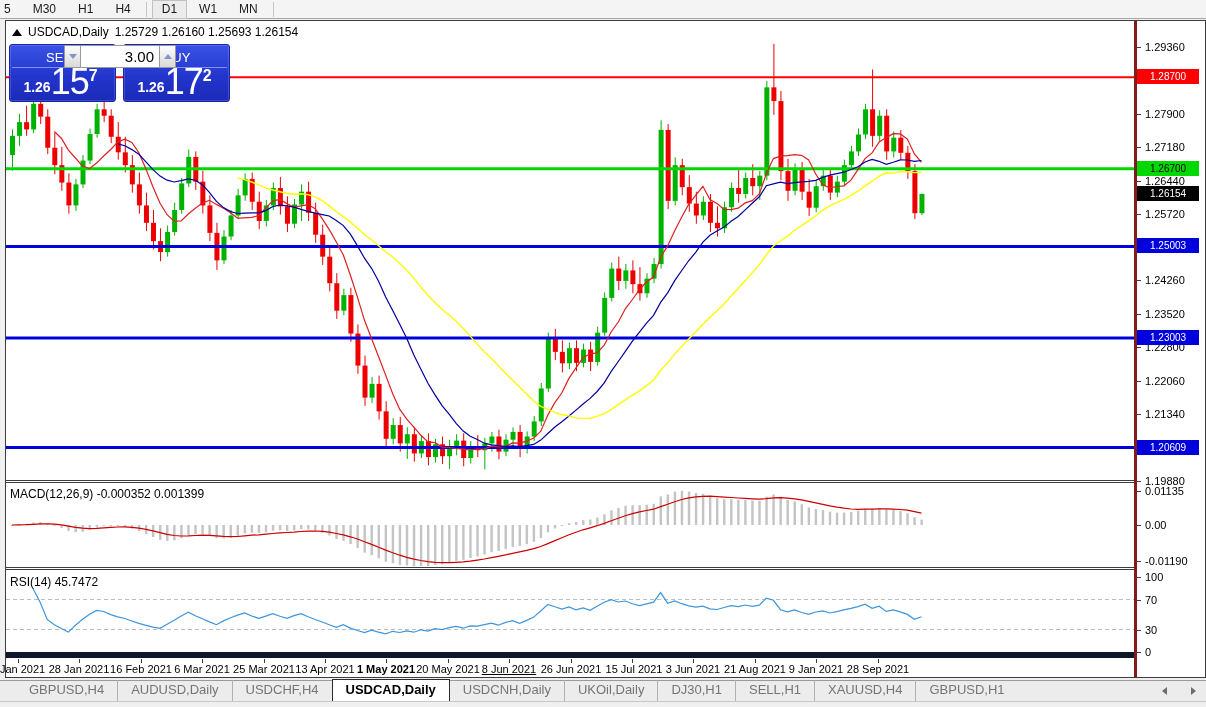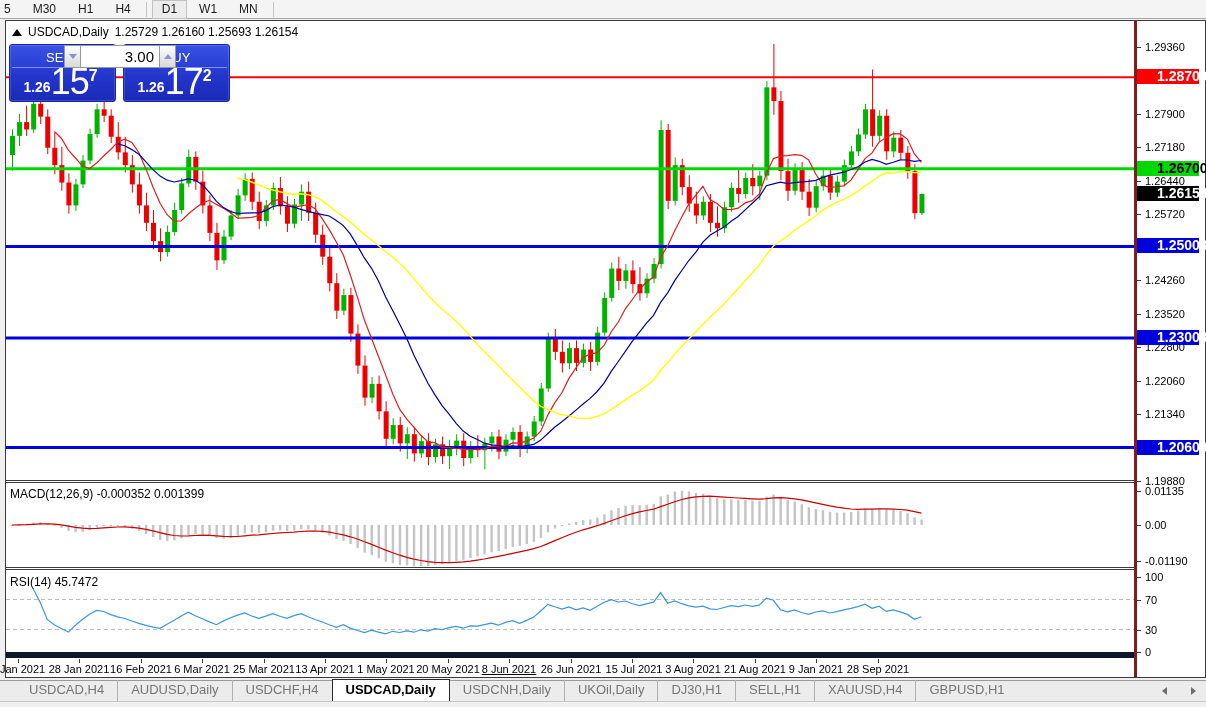--- a/index.html
+++ b/index.html
@@ -20,22 +20,22 @@
     background:#ffffff; border:1px solid #3c3c3c; }
   .pane { position:absolute; left:0; overflow:hidden; background:#fff; }
   .pane-main { top:0; width:1128px; height:462px; border-bottom:3px double #3c3c3c; }
   .pane-macd { top:465px; width:1128px; height:84px; border-bottom:3px double #3c3c3c; }
   .pane-rsi  { top:552px; width:1128px; height:85px; border-bottom:6px solid #0f172a; }
   .timeline  { top:638px; width:1128px; height:18px; position:absolute; background:#fff; }
   .axis-col { position:absolute; left:1128px; top:0; width:71px; height:656px;
     border-left:3px solid #7f1d1d; background:#fff; }
   .axis-label { position:absolute; left:8px; font-size:11px; color:#000; line-height:13px; }
   .axis-tick { position:absolute; left:0; width:4px; height:1px; background:#3c3c3c; }
-  .axis-badge { position:absolute; left:0; width:62px; height:15px; font-size:14px;
-    line-height:15px; padding-left:20px;font-weight:bold; }
+  .axis-badge { position:absolute; left:0; width:62px; height:15px; font-size:10px;
+    line-height:15px; padding-left:13px; }
   .date-label { position:absolute; top:4px; width:84px; margin-left:-42px; text-align:center;
     font-size:11px; color:#000; white-space:nowrap; }
   .date-tick { position:absolute; top:0; width:1px; height:4px; background:#3c3c3c; }
   .ind-label { position:absolute; left:4px; top:2px; font-size:12px; color:#000; z-index:5; }
 
   
   .ohlc-line { position:absolute; left:6px; top:4px; font-size:12px; color:#000;
     display:flex; align-items:center; gap:6px; z-index:6; }
   .tri-up { width:0; height:0; border-left:5px solid transparent; border-right:5px solid transparent;
     border-bottom:7px solid #000; }
@@ -559,31 +559,31 @@
       <div class="date-label" style="left: 73px;">28 Jan 2021</div>
       <div class="date-tick" style="left: 135px;"></div>
       <div class="date-label" style="left: 135px;">16 Feb 2021</div>
       <div class="date-tick" style="left: 196px;"></div>
       <div class="date-label" style="left: 196px;">6 Mar 2021</div>
       <div class="date-tick" style="left: 258px;"></div>
       <div class="date-label" style="left: 258px;">25 Mar 2021</div>
       <div class="date-tick" style="left: 319px;"></div>
       <div class="date-label" style="left: 319px;">13 Apr 2021</div>
       <div class="date-tick" style="left: 380px;"></div>
-      <div class="date-label" style="left: 380px;">1 May 2021</div>
+      <div class="date-label" style="left: 380px; font-weight: bold;">1 May 2021</div>
       <div class="date-tick" style="left: 442px;"></div>
       <div class="date-label" style="left: 442px;">20 May 2021</div>
       <div class="date-tick" style="left: 503px;"></div>
       <div class="date-label" style="left: 503px; text-decoration: underline;">8 Jun 2021</div>
       <div class="date-tick" style="left: 565px;"></div>
       <div class="date-label" style="left: 565px;">26 Jun 2021</div>
       <div class="date-tick" style="left: 626px;"></div>
       <div class="date-label" style="left: 628px;">15 Jul 2021</div>
       <div class="date-tick" style="left: 687px;"></div>
-      <div class="date-label" style="left: 687px;">3 Aug 2021</div>
+      <div class="date-label" style="left: 687px;">3 Jun 2021</div>
       <div class="date-tick" style="left: 749px;"></div>
       <div class="date-label" style="left: 749px;">21 Aug 2021</div>
       <div class="date-tick" style="left: 810px;"></div>
       <div class="date-label" style="left: 810px;">9 Jan 2021</div>
       <div class="date-tick" style="left: 872px;"></div>
       <div class="date-label" style="left: 872px;">28 Sep 2021</div>
     </div>
   <div class="axis-col" id="axis-col">
       <div class="axis-tick" style="top: 26px;"></div>
       <div class="axis-label" style="top: 20px;">1.29360</div>
@@ -624,21 +624,21 @@
       <div class="axis-tick" style="top: 579px;"></div>
       <div class="axis-label" style="top: 573px;">70</div>
       <div class="axis-tick" style="top: 609px;"></div>
       <div class="axis-label" style="top: 603px;">30</div>
       <div class="axis-tick" style="top: 631px;"></div>
       <div class="axis-label" style="top: 625px;">0</div>
     </div>
 </div>
 
 <div class="tabbar" id="tabbar">
-  <div class="tab">USDCAD,H4</div>
+  <div class="tab">GBPUSD,H4</div>
     <div class="tab">AUDUSD,Daily</div>
     <div class="tab">USDCHF,H4</div>
     <div class="tab active">USDCAD,Daily</div>
     <div class="tab">USDCNH,Daily</div>
     <div class="tab">UKOil,Daily</div>
     <div class="tab">DJ30,H1</div>
     <div class="tab">SELL,H1</div>
     <div class="tab">XAUUSD,H4</div>
     <div class="tab">GBPUSD,H1</div>
     <div class="tab-arrows">

